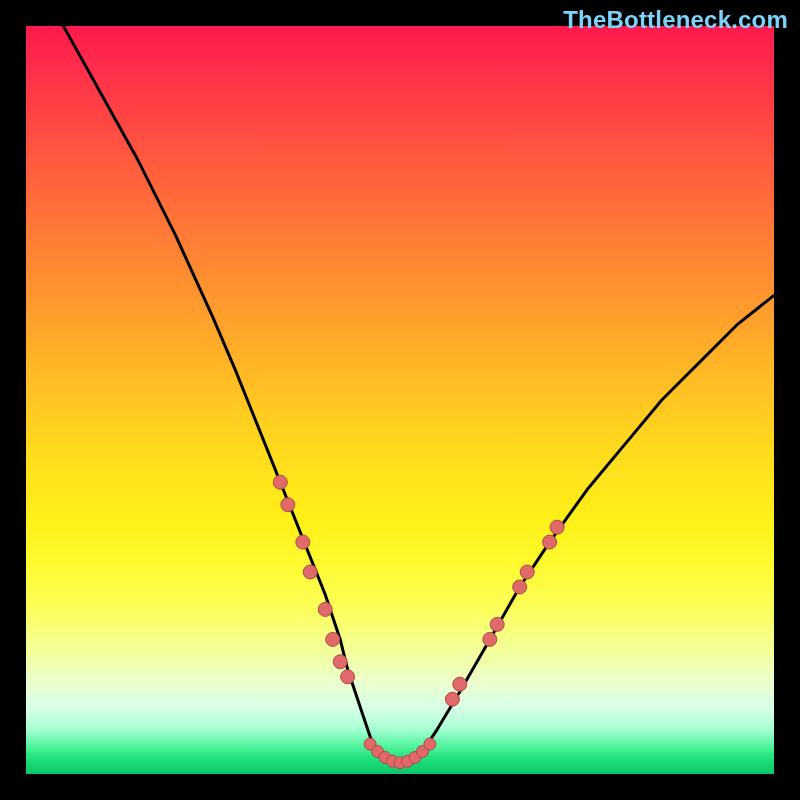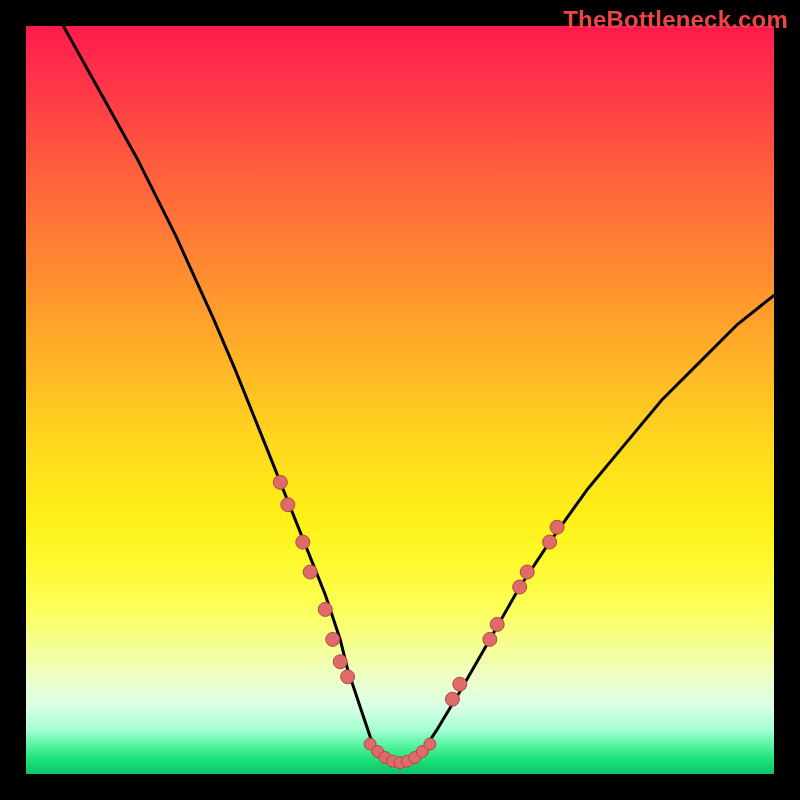--- a/index.html
+++ b/index.html
@@ -47,21 +47,21 @@
     );
     overflow: hidden;
   }
   .watermark {
     position: absolute;
     top: 6px;
     right: 12px;
     font-family: Arial, Helvetica, sans-serif;
     font-size: 24px;
     font-weight: 600;
-    color: #ef4444;
+    color: #7dd3fc;
     letter-spacing: 0.2px;
     user-select: none;
   }
   svg.curve {
     position: absolute;
     left: 0;
     top: 0;
     width: 748px;
     height: 748px;
     overflow: visible;

